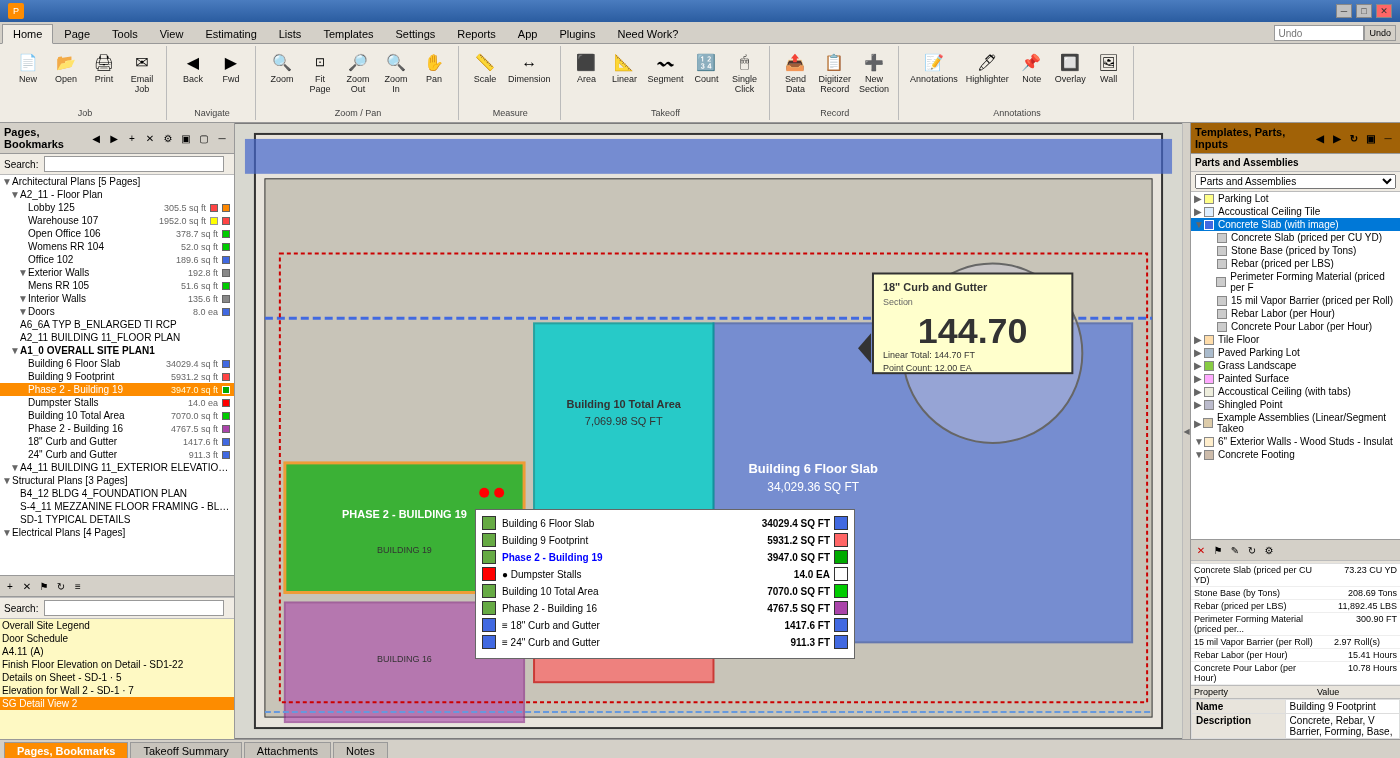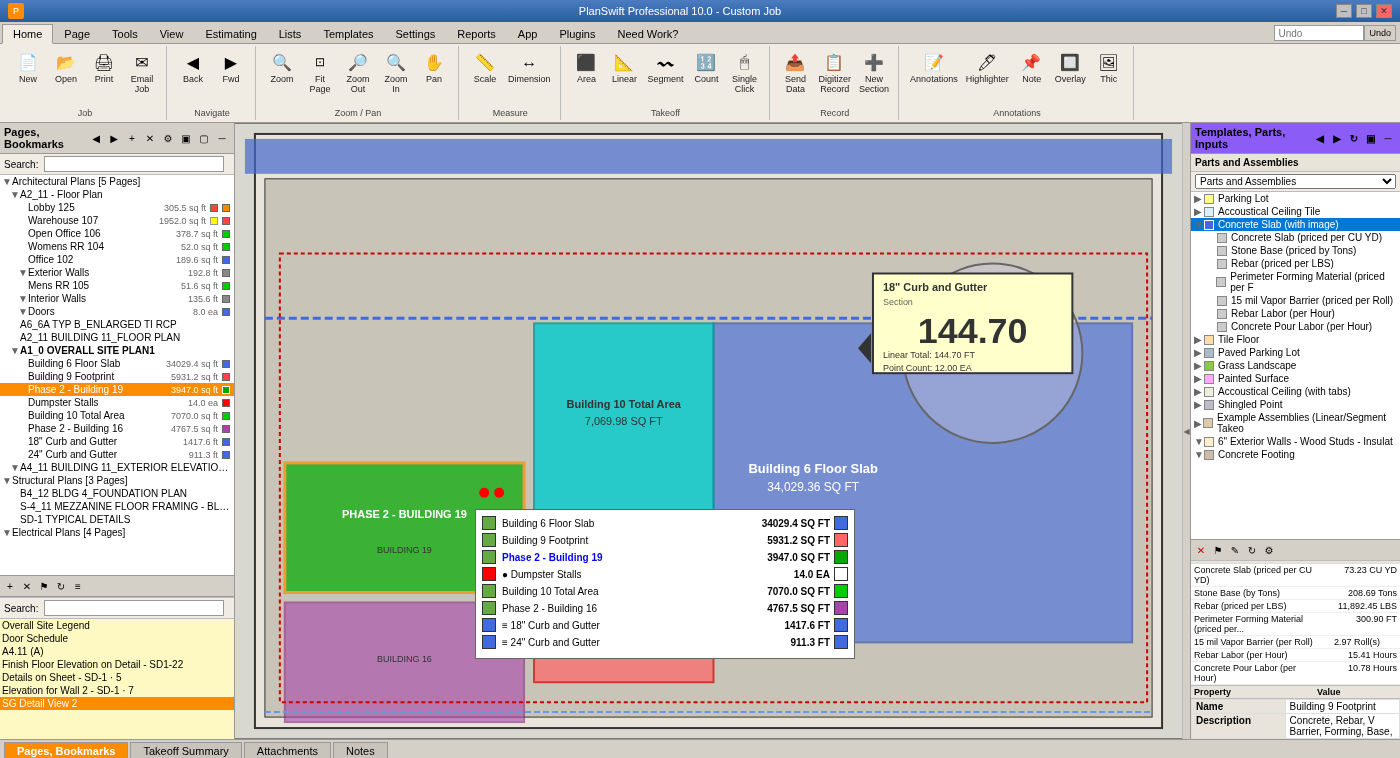--- a/index.html
+++ b/index.html
@@ -60,21 +60,21 @@
 
     
     #legend { position: absolute; bottom: 80px; left: 240px; background: white; border: 1px solid #666; padding: 6px; font-size: 10px; min-width: 380px; }
     .legend-row { display: flex; align-items: center; margin-bottom: 3px; }
     .legend-color { width: 14px; height: 14px; margin-right: 6px; border: 1px solid #333; flex-shrink: 0; }
     .legend-name { flex: 1; }
     .legend-value { font-weight: bold; margin-left: 8px; width: 100px; text-align: right; }
 
     
     #right-panel { width: 210px; background: #f0ece4; border-left: 1px solid #999; display: flex; flex-direction: column; overflow: hidden; }
-    #templates-header { background: #8b5cf6; border-bottom: 1px solid #999; padding: 3px 4px; font-weight: bold; font-size: 11px; display: flex; align-items: center; justify-content: space-between; }
+    #templates-header { background: #a16207; border-bottom: 1px solid #999; padding: 3px 4px; font-weight: bold; font-size: 11px; display: flex; align-items: center; justify-content: space-between; }
     #templates-toolbar { display: flex; gap: 1px; }
     #parts-assemblies-label { font-size: 10px; font-weight: bold; padding: 3px 4px; background: #e8e4dc; border-bottom: 1px solid #bbb; }
     #parts-dropdown { padding: 2px 4px; border-bottom: 1px solid #bbb; }
     #parts-dropdown select { width: 100%; font-size: 10px; }
     #parts-tree { flex: 1; overflow-y: auto; background: white; font-size: 10px; }
     .parts-item { padding: 1px 3px; cursor: pointer; display: flex; align-items: center; }
     .parts-item.highlighted { background: #0078d7; color: white; }
     .parts-item .parts-color { width: 10px; height: 10px; margin-right: 4px; flex-shrink: 0; }
     .parts-item .expand { width: 10px; color: #666; }
 
@@ -99,21 +99,20 @@
     
     .collapse-handle { width: 8px; background: #d4d0c8; cursor: pointer; display: flex; align-items: center; justify-content: center; color: #666; font-size: 8px; border-left: 1px solid #bbb; }
   </style>
 </head>
 <body>
 
 <div id="title-bar">
   <div style="display:flex;gap:2px;">
     <div style="width:16px;height:16px;background:#ff8c00;border-radius:2px;display:flex;align-items:center;justify-content:center;font-size:9px;color:white;">P</div>
   </div>
-  <div class="title">PlanSwift Professional 10.0 - Custom Job</div>
   <div class="win-controls">
     <div class="win-btn">─</div>
     <div class="win-btn">□</div>
     <div class="win-btn" style="background:#ff6666;">✕</div>
   </div>
 </div>
 
 <div id="ribbon">
   <div id="ribbon-tabs">
     <div class="ribbon-tab active">Home</div>
@@ -268,21 +267,21 @@
         <div class="ribbon-btn">
             <div class="icon">📌</div>
             <div class="label">Note</div>
           </div>
         <div class="ribbon-btn">
             <div class="icon">🔲</div>
             <div class="label">Overlay</div>
           </div>
         <div class="ribbon-btn">
             <div class="icon">🖼</div>
-            <div class="label">Thic</div>
+            <div class="label">Wall</div>
           </div>
       </div>
       <div class="ribbon-group-label">Annotations</div>
     </div>
   </div>
 </div>
 
 <div id="main" style="height: calc(758px - 22px - 100px - 20px); display:flex;">
 
   <div id="left-panel">
@@ -778,21 +777,21 @@
       </div>
       <div style="font-size:9px;padding:1px 3px;display:flex;border-bottom:1px solid #eee;">
         <span style="flex:1;">Rebar Labor (per Hour)</span>
         <span style="width:80px;text-align:right;">15.41 Hours</span>
       </div>
       <div style="font-size:9px;padding:1px 3px;display:flex;border-bottom:1px solid #eee;">
         <span style="flex:1;">Concrete Pour Labor (per Hour)</span>
         <span style="width:80px;text-align:right;">10.78 Hours</span>
       </div>
 
-      <div style="display:flex;background:#e8e4dc;border-top:1px solid #bbb;border-bottom:1px solid #bbb;font-size:9px;font-weight:bold;padding:1px 3px;">
+      <div style="display:flex;background:#e8e4dc;border-top:1px solid #bbb;border-bottom:1px solid #bbb;font-size:9px;font-weight:normal;padding:1px 3px;">
         <span style="flex:1;">Property</span>
         <span style="width:80px;">Value</span>
       </div>
       <table class="props-table">
         <tbody>
             <tr>
           <td class="prop-name">Name</td>
           <td class="prop-value">Building 9 Footprint</td>
         </tr>
         <tr>

